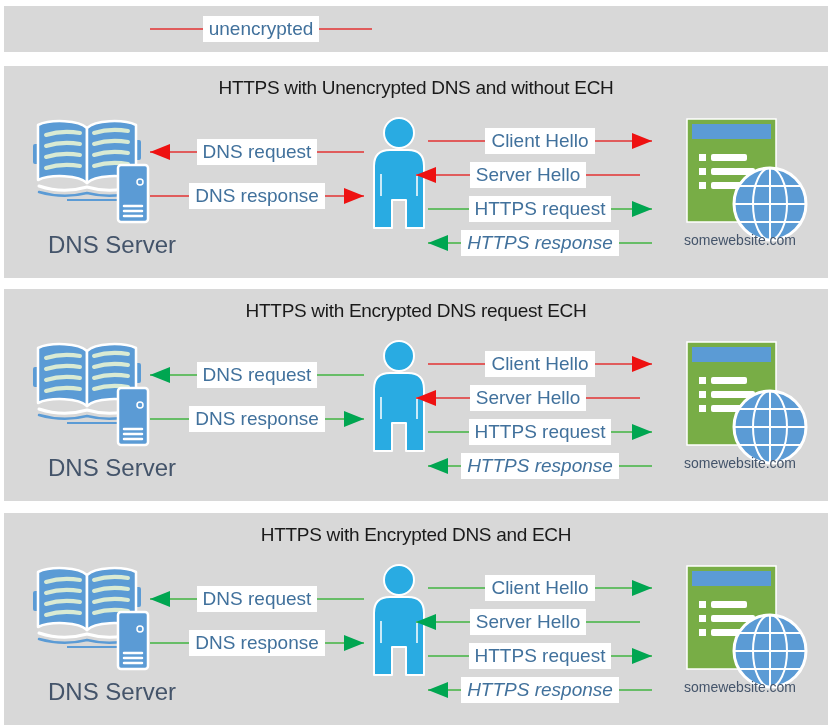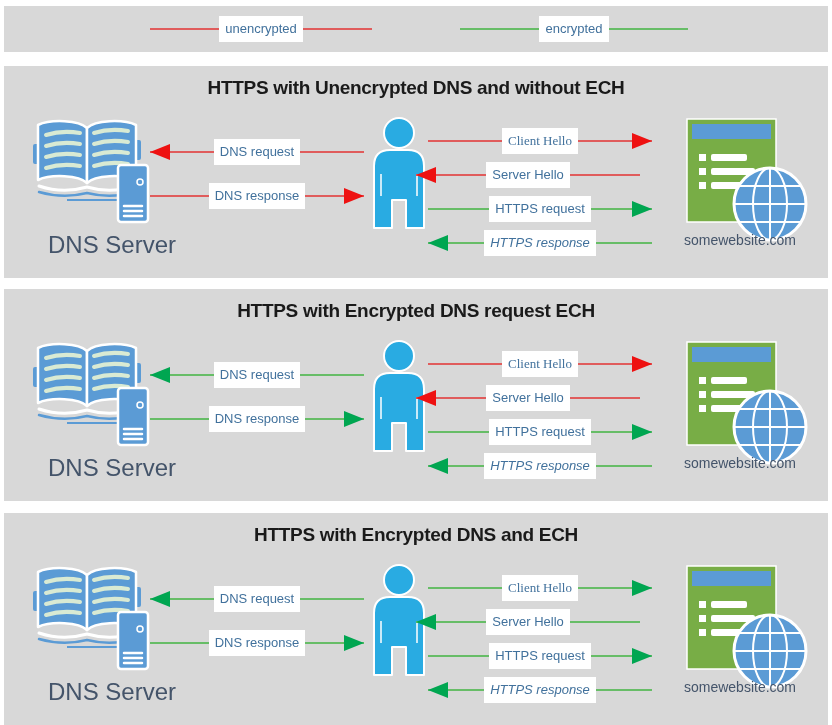--- a/index.html
+++ b/index.html
@@ -6,64 +6,60 @@
   body{
     width:832px;height:725px;position:relative;background:#ffffff;
     font-family:"Liberation Sans",sans-serif;overflow:hidden;
   }
   .bar{position:absolute;left:4px;width:824px;background:var(--panel_bg,#d8d8d8);}
   .legend{top:6px;height:46px;}
   .panel{position:absolute;left:4px;width:824px;height:212px;background:var(--panel_bg,#d8d8d8);}
   .p1{top:66px}.p2{top:289px}.p3{top:513px}
   .ptitle{
     margin:0;padding-top:11px;text-align:center;
-    font-size:19px;font-weight:700;color:var(--title_text,#1a1a1a);letter-spacing:-0.3px;
+    font-size:19px;font-weight:400;color:var(--title_text,#1a1a1a);letter-spacing:-0.3px;
   }
   
   .arrow,.leg{position:absolute;height:26px;display:flex;align-items:center;justify-content:center;}
   .arrow .line,.leg .line{position:absolute;left:0;right:0;top:50%;height:2px;transform:translateY(-50%);}
   .red .line{background:var(--line_red,#e05c5c);}
   .green .line{background:var(--line_green,#67bd67);}
   .arrow .head{position:absolute;top:50%;transform:translateY(-50%);width:0;height:0;
     border-top:8px solid transparent;border-bottom:8px solid transparent;}
   .arrow.right .head{right:0;border-left-width:20px;border-left-style:solid;}
   .arrow.left  .head{left:0;border-right-width:20px;border-right-style:solid;}
   .arrow.red.right  .head{border-left-color:var(--head_red,#ee1111);}
   .arrow.red.left   .head{border-right-color:var(--head_red,#ee1111);}
   .arrow.green.right.head, .arrow.green.right .head{border-left-color:var(--head_green,#00a651);}
   .arrow.green.left  .head{border-right-color:var(--head_green,#00a651);}
   .albl{position:relative;background:var(--label_bg,#ffffff);color:var(--label_text,#41719c);
-    font-size:13px;line-height:24px;padding:1px 6px;white-space:nowrap;}
+    font-size:19px;line-height:24px;padding:1px 6px;white-space:nowrap;}
   .leg1{left:146px;top:10px;width:222px;}
   .leg2{left:456px;top:10px;width:228px;}
   
   .dnsgroup{position:absolute;left:29px;top:52px;width:118px;height:114px;}
   .dnslabel{position:absolute;left:44px;top:165px;font-size:24px;color:var(--caption_text,#44546a);}
   .person{position:absolute;left:362px;top:50px;width:66px;height:114px;}
   .website{position:absolute;left:682px;top:52px;width:122px;height:124px;}
   .sitelabel{position:absolute;left:656px;top:166px;width:160px;text-align:center;
     font-size:14px;color:var(--caption_text,#44546a);}
   .a-dnsreq{left:146px;top:73px;width:214px;}
   .a-dnsres{left:146px;top:117px;width:214px;}
-  .a-ch {left:424px;top:62px;width:224px;font-family:Liberation Serif, serif;}
+  .a-ch {left:424px;top:62px;width:224px;}
   .a-sh {left:412px;top:96px;width:224px;}
   .a-hreq{left:424px;top:130px;width:224px;align-items:center;}
   .a-hres{left:424px;top:164px;width:224px;font-style:italic;}
 </style>
 </head>
 <body>
 
 <div class="bar legend">
   <div class="leg leg1 red">
     <span class="line"></span>
     <span class="albl">unencrypted</span>
-  </div>
-  <div class="leg leg2 green">
-    <span class="line"></span>
-    <span class="albl">encrypted</span>
   </div>
 </div>
 
 <section class="panel p1">
   <h2 class="ptitle">HTTPS with Unencrypted DNS and without ECH</h2>
 
   <svg class="dnsgroup" viewBox="0 0 118 114">
     <g>
       <rect x="0" y="26" width="9" height="20" rx="2" style="fill:var(--icon_blue,#5b9bd5)"></rect>
       <rect x="99" y="22" width="9" height="20" rx="2" style="fill:var(--icon_blue,#5b9bd5)"></rect>

